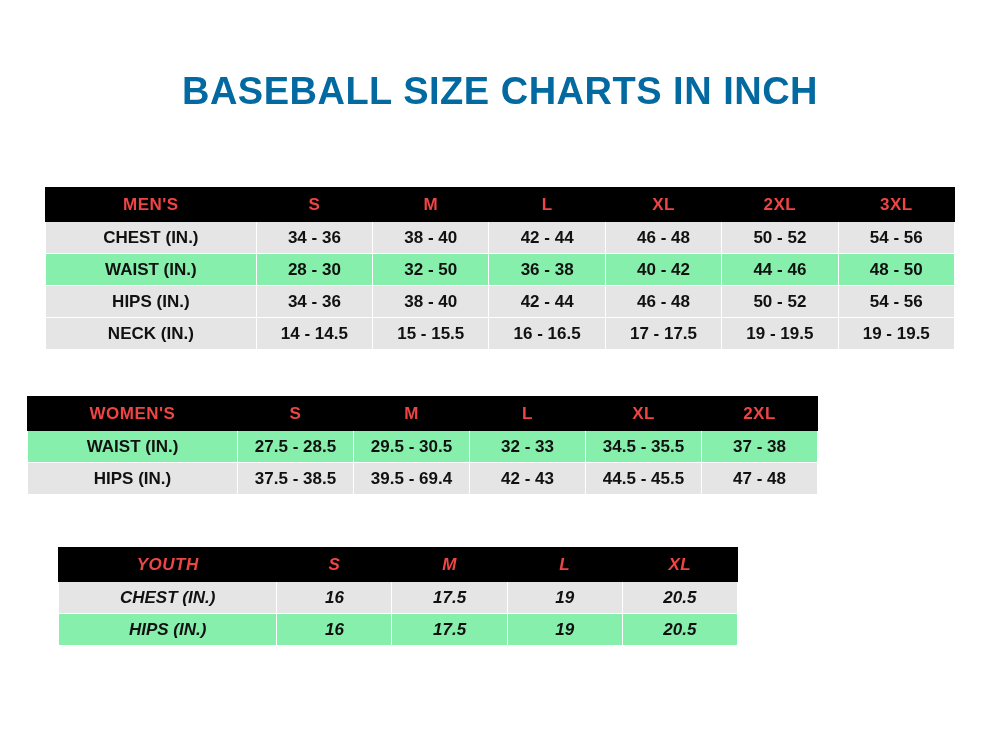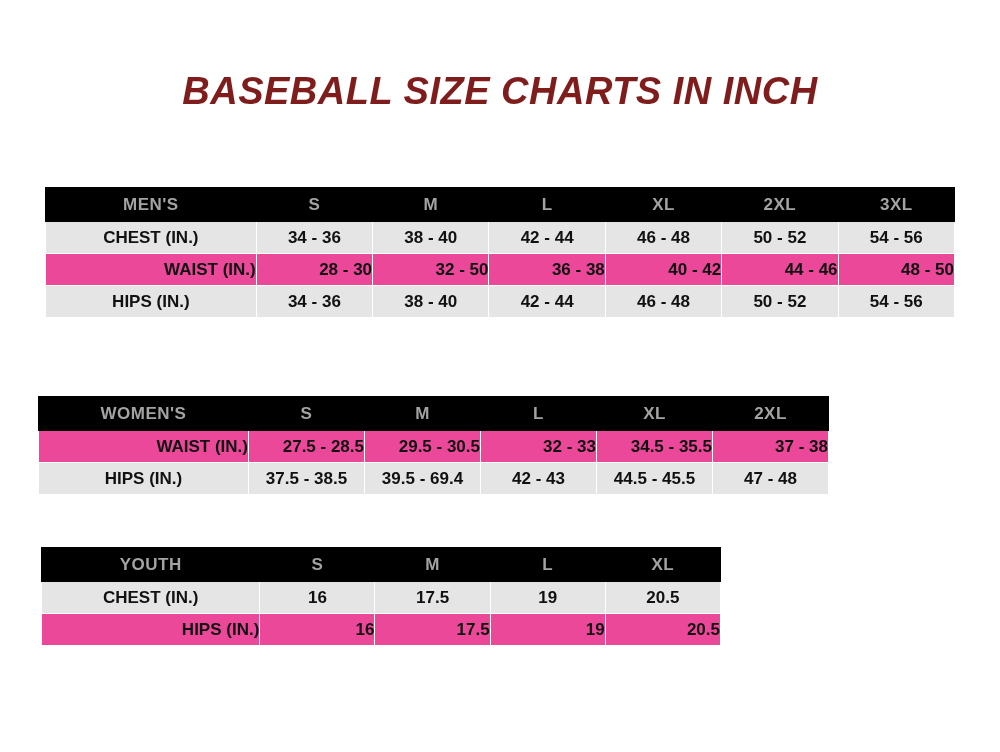--- a/index.html
+++ b/index.html
@@ -23,22 +23,21 @@
   }
   .chart-title {
     position: absolute;
     top: 70px;
     left: 0;
     width: 1000px;
     text-align: center;
     font-size: 38px;
     font-weight: bold;
     letter-spacing: 0.5px;
-    color: #7f1d1d;
-    font-style: italic;
+    color: #0369a1;
   }
 
   table.size-table {
     border-collapse: collapse;
     table-layout: fixed;
     position: absolute;
   }
   table.size-table td,
   table.size-table th {
     border: 1px solid #ffffff;
@@ -46,43 +45,42 @@
     font-weight: bold;
     text-align: center;
     padding: 0;
     height: 31px;
     color: #111111;
     background: #f2f2f2;
     white-space: nowrap;
   }
   table.size-table thead th {
     background: #000000;
-    color: #a3a3a3;
+    color: #ef4444;
     letter-spacing: 0.5px;
     height: 33px;
     border: 1px solid #000000;
   }
   table.size-table thead th.rowlabel-head {
     text-align: center;
   }
   table.size-table tbody tr.odd td {
     background: #e5e5e5;
   }
   table.size-table tbody tr.even td {
-    background: #ec4899;
-    text-align: right;
+    background: #86efac;
   }
   table.size-table tbody td.rowlabel {
     text-align: center;
   }
 
   
   #table-mens  { top: 187px; left: 45px; width: 910px; }
-  #table-womens{ top: 396px; left: 38px; width: 790px; }
-  #table-youth { top: 547px; left: 41px; width: 680px; }
+  #table-womens{ top: 396px; left: 27px; width: 790px; }
+  #table-youth { top: 547px; left: 58px; width: 680px; font-style: italic; }
 
   #table-mens col.label { width: 210px; }
   #table-mens col.size  { width: 116px; }
 
   #table-womens col.label { width: 210px; }
   #table-womens col.size  { width: 116px; }
 
   #table-youth col.label { width: 218px; }
   #table-youth col.size  { width: 115px; }
 </style>
@@ -135,20 +133,29 @@
       </tr>
       <tr class="odd">
         <td class="rowlabel">HIPS (IN.)</td>
         <td>34 - 36</td>
         <td>38 - 40</td>
         <td>42 - 44</td>
         <td>46 - 48</td>
         <td>50 - 52</td>
         <td>54 - 56</td>
       </tr>
+      <tr class="odd">
+        <td class="rowlabel">NECK (IN.)</td>
+        <td>14 - 14.5</td>
+        <td>15 - 15.5</td>
+        <td>16 - 16.5</td>
+        <td>17 - 17.5</td>
+        <td>19 - 19.5</td>
+        <td>19 - 19.5</td>
+      </tr>
     </tbody>
   </table>
 
   <table class="size-table" id="table-womens">
     <colgroup>
       <col class="label">
       <col class="size">
         <col class="size">
         <col class="size">
         <col class="size">

